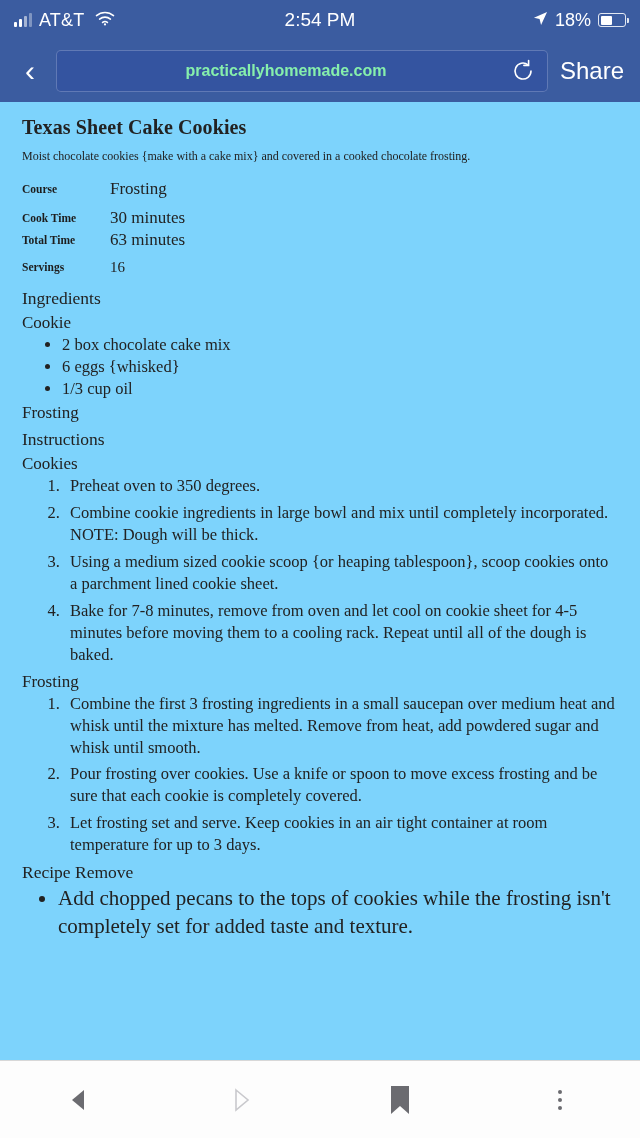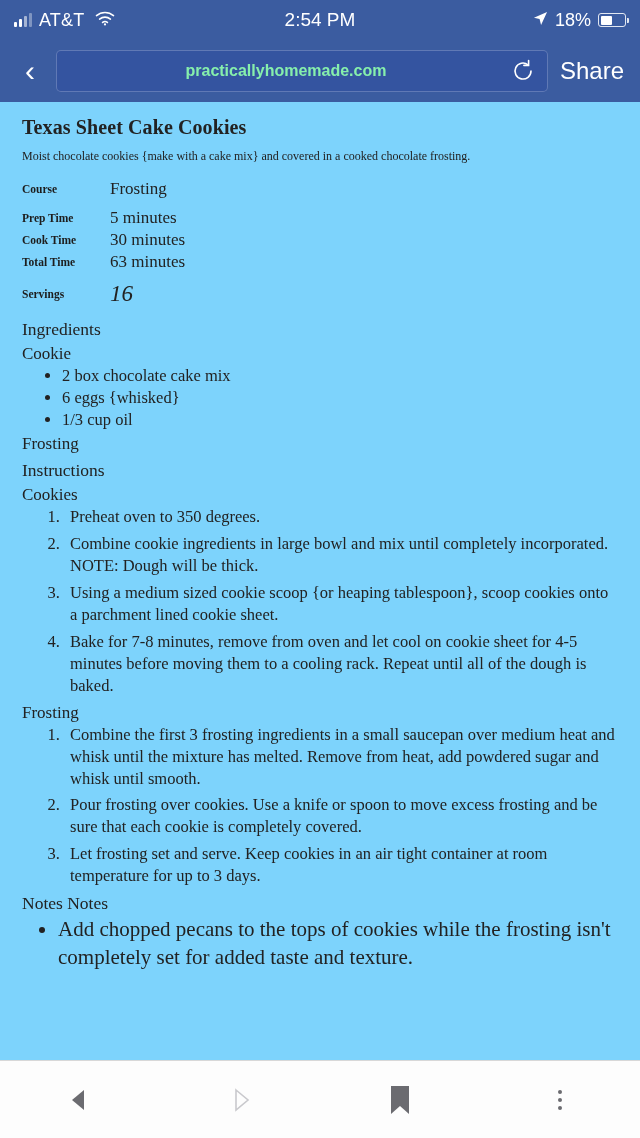--- a/index.html
+++ b/index.html
@@ -180,21 +180,21 @@
     width: 88px;
     font-size: 11.5px;
     font-weight: bold;
     color: #1d1d1d;
     flex: none;
   }
   .meta-value {
     font-size: 17px;
   }
   .meta-group { margin-bottom: 9px; }
-  .meta-group.single .meta-value { font-size: 23px; font-style: italic; }
+  .meta-group.single .meta-value { font-size: 15px; }
 
   h2.section {
     font-size: 17.5px;
     font-weight: normal;
     margin: 6px 0 2px 0;
   }
   h3.subsection {
     font-size: 17px;
     font-weight: normal;
     margin: 4px 0 1px 0;
@@ -320,24 +320,20 @@
 
     <div class="meta">
       <div class="meta-group">
         <div class="meta-row">
           <span class="meta-label">Course</span>
           <span class="meta-value">Frosting</span>
         </div>
       </div>
       <div class="meta-group">
         <div class="meta-row">
-          <span class="meta-label">Prep Time</span>
-          <span class="meta-value">5 minutes</span>
-        </div>
-        <div class="meta-row">
           <span class="meta-label">Cook Time</span>
           <span class="meta-value">30 minutes</span>
         </div>
         <div class="meta-row">
           <span class="meta-label">Total Time</span>
           <span class="meta-value">63 minutes</span>
         </div>
       </div>
       <div class="meta-group single">
         <div class="meta-row">
@@ -368,21 +364,21 @@
       <li>Bake for 7-8 minutes, remove from oven and let cool on cookie sheet for 4-5 minutes before moving them to a cooling rack.  Repeat until all of the dough is baked.</li>
     </ol>
 
     <h3 class="subsection">Frosting</h3>
     <ol class="steps">
       <li>Combine the first 3 frosting ingredients in a small saucepan over medium heat and whisk until the mixture has melted.  Remove from heat, add powdered sugar and whisk until smooth.</li>
       <li>Pour frosting over cookies.  Use a knife or spoon to move excess frosting and be sure that each cookie is completely covered.</li>
       <li>Let frosting set and serve.  Keep cookies in an air tight container at room temperature for up to 3 days.</li>
     </ol>
 
-    <h2 class="section">Notes Notes</h2>
+    <h2 class="section">Recipe Remove</h2>
     <ul class="notes">
       <li>Add chopped pecans to the tops of cookies while the frosting isn't completely set for added taste and texture.</li>
     </ul>
   </div>
 
   <div class="toolbar">
     <div class="tb-item dark">
       <svg width="26" height="26" viewBox="0 0 26 26" fill="#6b6b70">
         <path d="M17 3 L5 13 L17 23 Z"></path>
       </svg>

